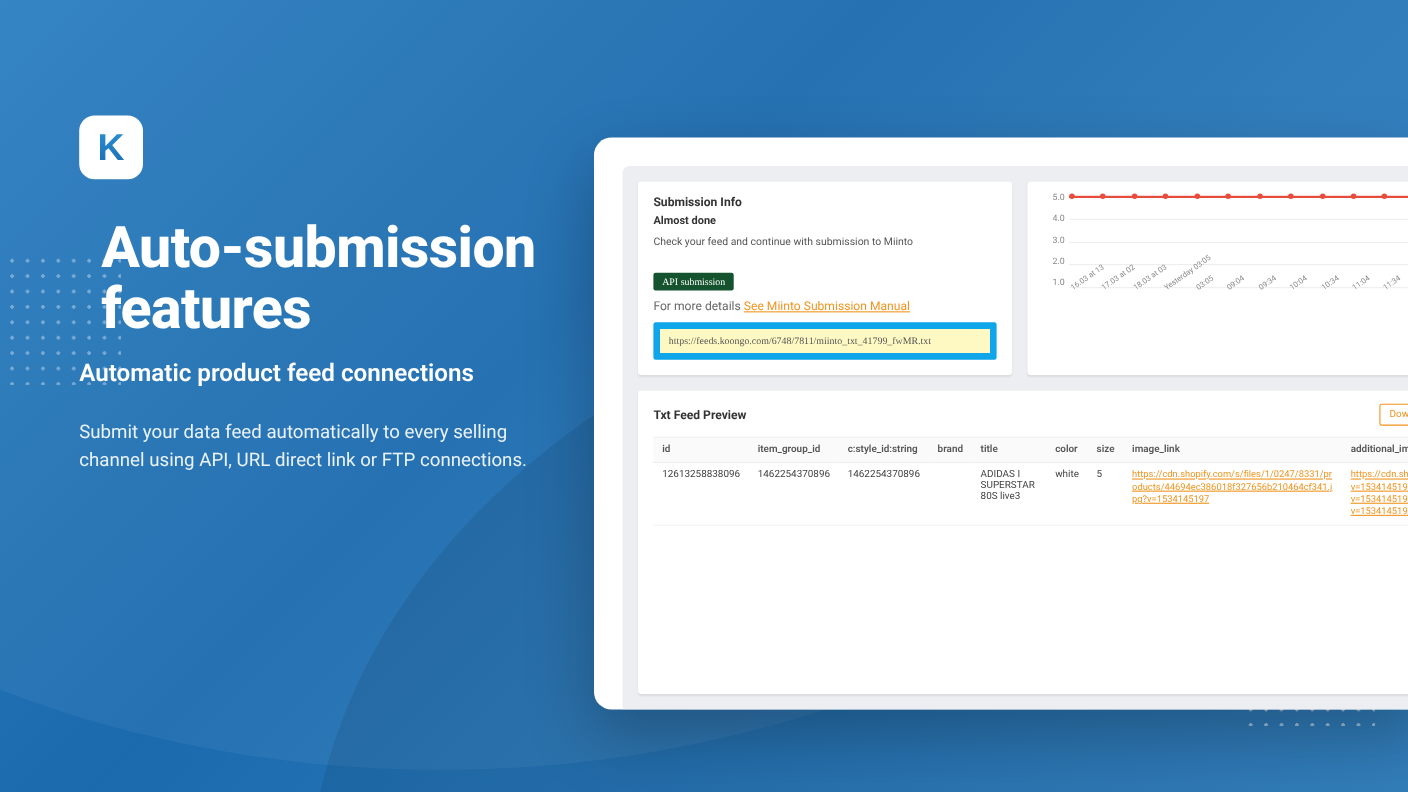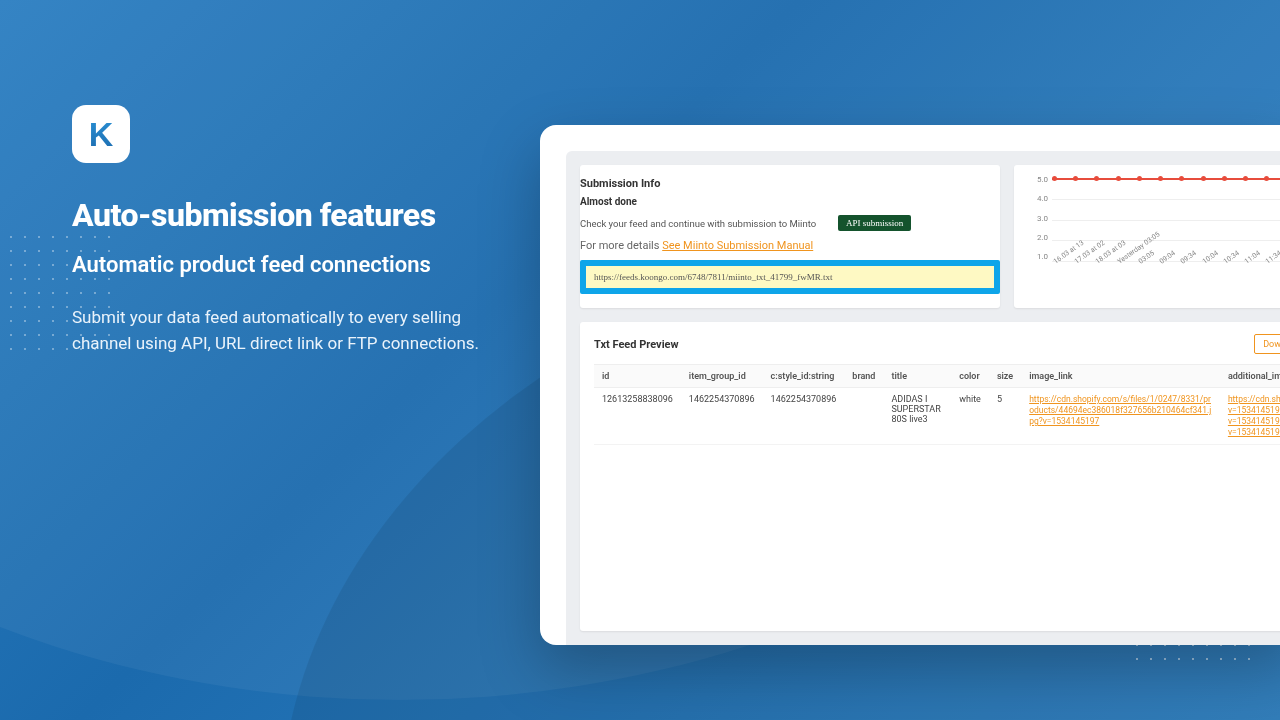--- a/index.html
+++ b/index.html
@@ -7,28 +7,28 @@
 .bg { position: absolute; inset: 0; background: linear-gradient(135deg, #2b7ec1 0%, #1b6aad 40%, #3788c9 100%); }
 .swoop { position: absolute; inset: 0; overflow: hidden; }
 .swoop::before { content:""; position:absolute; width: 1800px; height: 1400px; border-radius: 50%; background: rgba(255,255,255,0.05); top:-700px; left:-500px; }
 .swoop::after { content:""; position:absolute; width: 1600px; height: 1200px; border-radius: 50%; background: rgba(0,0,0,0.08); bottom:-700px; right:-600px; }
 .dots { position:absolute; width:120px; height:120px; background-image: radial-gradient(rgba(255,255,255,0.35) 1.5px, transparent 1.5px); background-size: 14px 14px; }
 .dots.left { top: 230px; left: -10px; }
 .dots.right { bottom: 60px; right: 30px; background-image: radial-gradient(rgba(255,255,255,0.5) 1.5px, transparent 1.5px); }
 .left-content { position: absolute; left: 72px; top: 105px; width: 440px; color: #fff; }
 .logo { width: 58px; height: 58px; background: #fff; border-radius: 14px; display:flex; align-items:center; justify-content:center; margin-bottom: 36px; }
 .logo span { font-weight: 800; font-size: 34px; background: linear-gradient(180deg,#2b92d6,#1b6aad); -webkit-background-clip: text; background-clip: text; color: transparent; font-family: Arial, sans-serif; }
-.headline { font-size: 32px; font-weight: 800; line-height: 1.05; letter-spacing: -0.5px; margin-bottom: 18px; }
+.headline { font-size: 52px; font-weight: 800; line-height: 1.05; letter-spacing: -0.5px; margin-bottom: 18px; margin-left: 20px; }
 .subhead { font-size: 22px; font-weight: 600; line-height: 1.25; margin-bottom: 26px; }
 .body-text { font-size: 17px; font-weight: 400; line-height: 1.55; color: #eaf3fb; }
 .browser-frame { position: absolute; top: 125px; left: 540px; width: 760px; height: 520px; background: #fff; border-radius: 16px; box-shadow: 0 25px 60px rgba(0,0,0,0.25); padding: 26px 0 0 26px; overflow: hidden; }
 .app-chrome { background: #eceef1; border-radius: 6px 0 0 0; width: 100%; height: 100%; padding: 14px 0 14px 14px; display:flex; flex-direction:column; gap:14px; }
 .top-row { display:flex; gap:14px; }
 .card { background:#fff; border-radius:3px; box-shadow: 0 1px 2px rgba(0,0,0,0.08); }
-.submission-card { width: 420px; padding: 12px 0 14px; font-size: 10.5px; color:#333; }
+.submission-card { width: 340px; padding: 12px 14px 14px; font-size: 10.5px; color:#333; }
 .submission-card h4 { font-size: 11px; font-weight:700; margin-bottom:6px; color:#333; }
 .almost { font-weight:700; font-size:10px; margin-bottom:8px; }
 .check-line { font-size:9.5px; color:#555; margin-bottom:8px; display:flex; align-items:center; gap:22px; flex-wrap:wrap; }
 .api-btn { background:#14532d; color:#fff; padding:3px 8px; border-radius:2px; font-size:9px; cursor:pointer; display:inline-block;font-family:Liberation Serif, serif; }
 .details-line { font-size:11px; color:#666; margin-bottom:8px; }
 .details-line a { color:#f0941e; text-decoration:underline; }
 .url-box { background:#fef9c3; border:6px solid #0ea5e9; border-radius:2px; padding:6px 8px; font-size:9px; color:#555; font-family: Liberation Serif, serif; overflow:hidden; text-overflow:ellipsis; white-space:nowrap; }
 .chart-card { flex:1; padding: 10px 12px 6px; min-width:0; overflow:hidden; }
 .chart-area { position:relative; height:100px; }
 .ylabs { position:absolute; left:0; top:0; bottom:14px; width:22px; display:flex; flex-direction:column; justify-content:space-between; font-size:8px; color:#888; text-align:right; }

